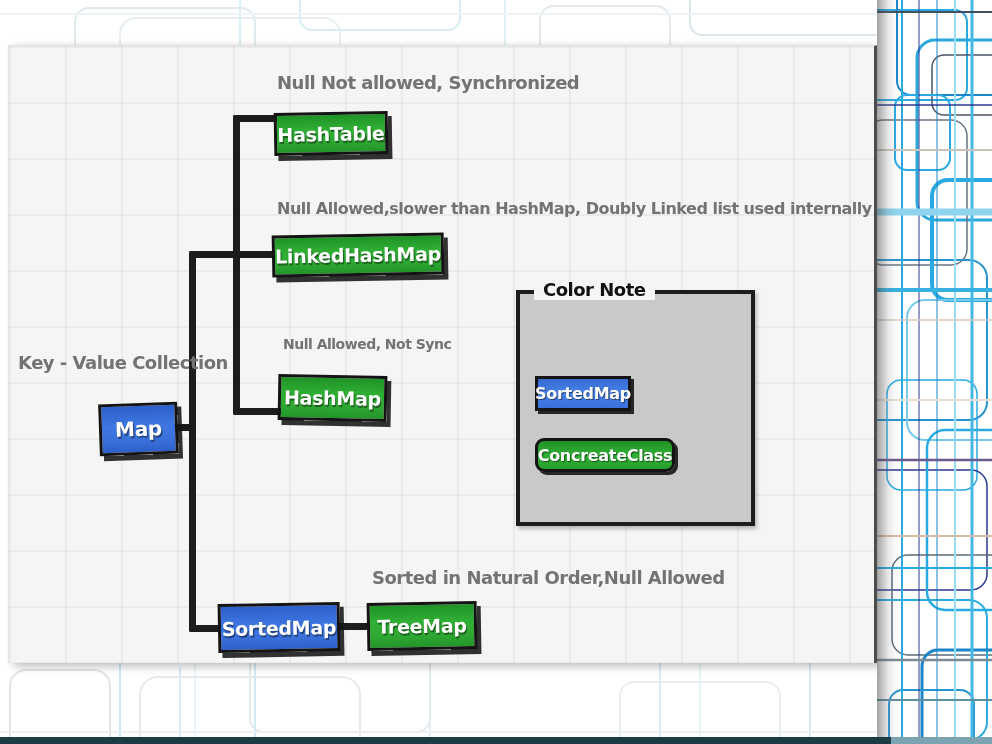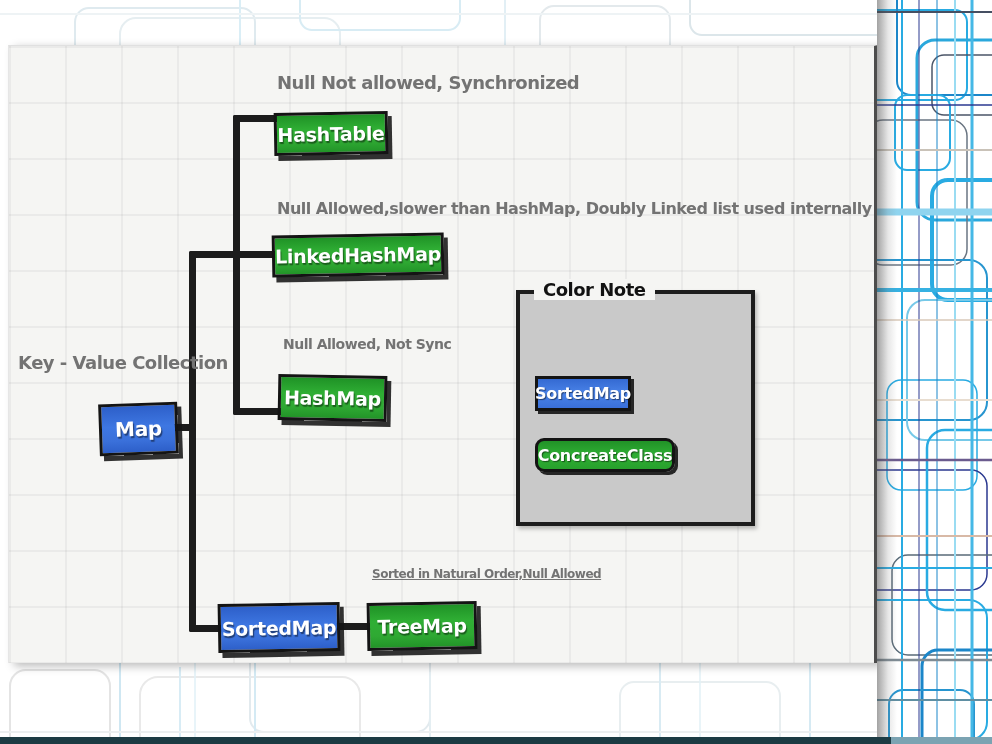--- a/index.html
+++ b/index.html
@@ -160,21 +160,21 @@
   <div class="cline" style="left:189px;top:251px;width:88px;height:7px;"></div>
   <div class="cline" style="left:233px;top:408px;width:50px;height:7px;"></div>
   <div class="cline" style="left:168px;top:424px;width:28px;height:7px;"></div>
   <div class="cline" style="left:189px;top:625px;width:34px;height:7px;"></div>
   <div class="cline" style="left:334px;top:623px;width:38px;height:7px;"></div>
 
   <div class="note" style="left:277px;top:72px;font-size:18px;">Null Not allowed, Synchronized</div>
   <div class="note" style="left:277px;top:199px;">Null Allowed,slower than HashMap, Doubly Linked list used internally</div>
   <div class="note" style="left:18px;top:352px;font-size:18px;">Key - Value Collection</div>
   <div class="note" style="left:283px;top:336px;font-size:14px;">Null Allowed, Not Sync</div>
-  <div class="note" style="left:372px;top:567px;font-size:12px;text-decoration:underline;">Sorted in Natural Order,Null Allowed</div>
+  <div class="note" style="left:372px;top:567px;font-size:18px;">Sorted in Natural Order,Null Allowed</div>
 
   <div class="node blue" style="left:99px;top:403px;width:73px;height:46px;--rot:-2deg;font-size:20px;">
     <span>Map</span>
   </div>
 
   <div class="node green" style="left:274px;top:112px;width:108px;height:37px;--rot:-1deg;">
     <span>HashTable</span>
   </div>
 
   <div class="node green" style="left:272px;top:234px;width:166px;height:36px;--rot:-1deg;">

